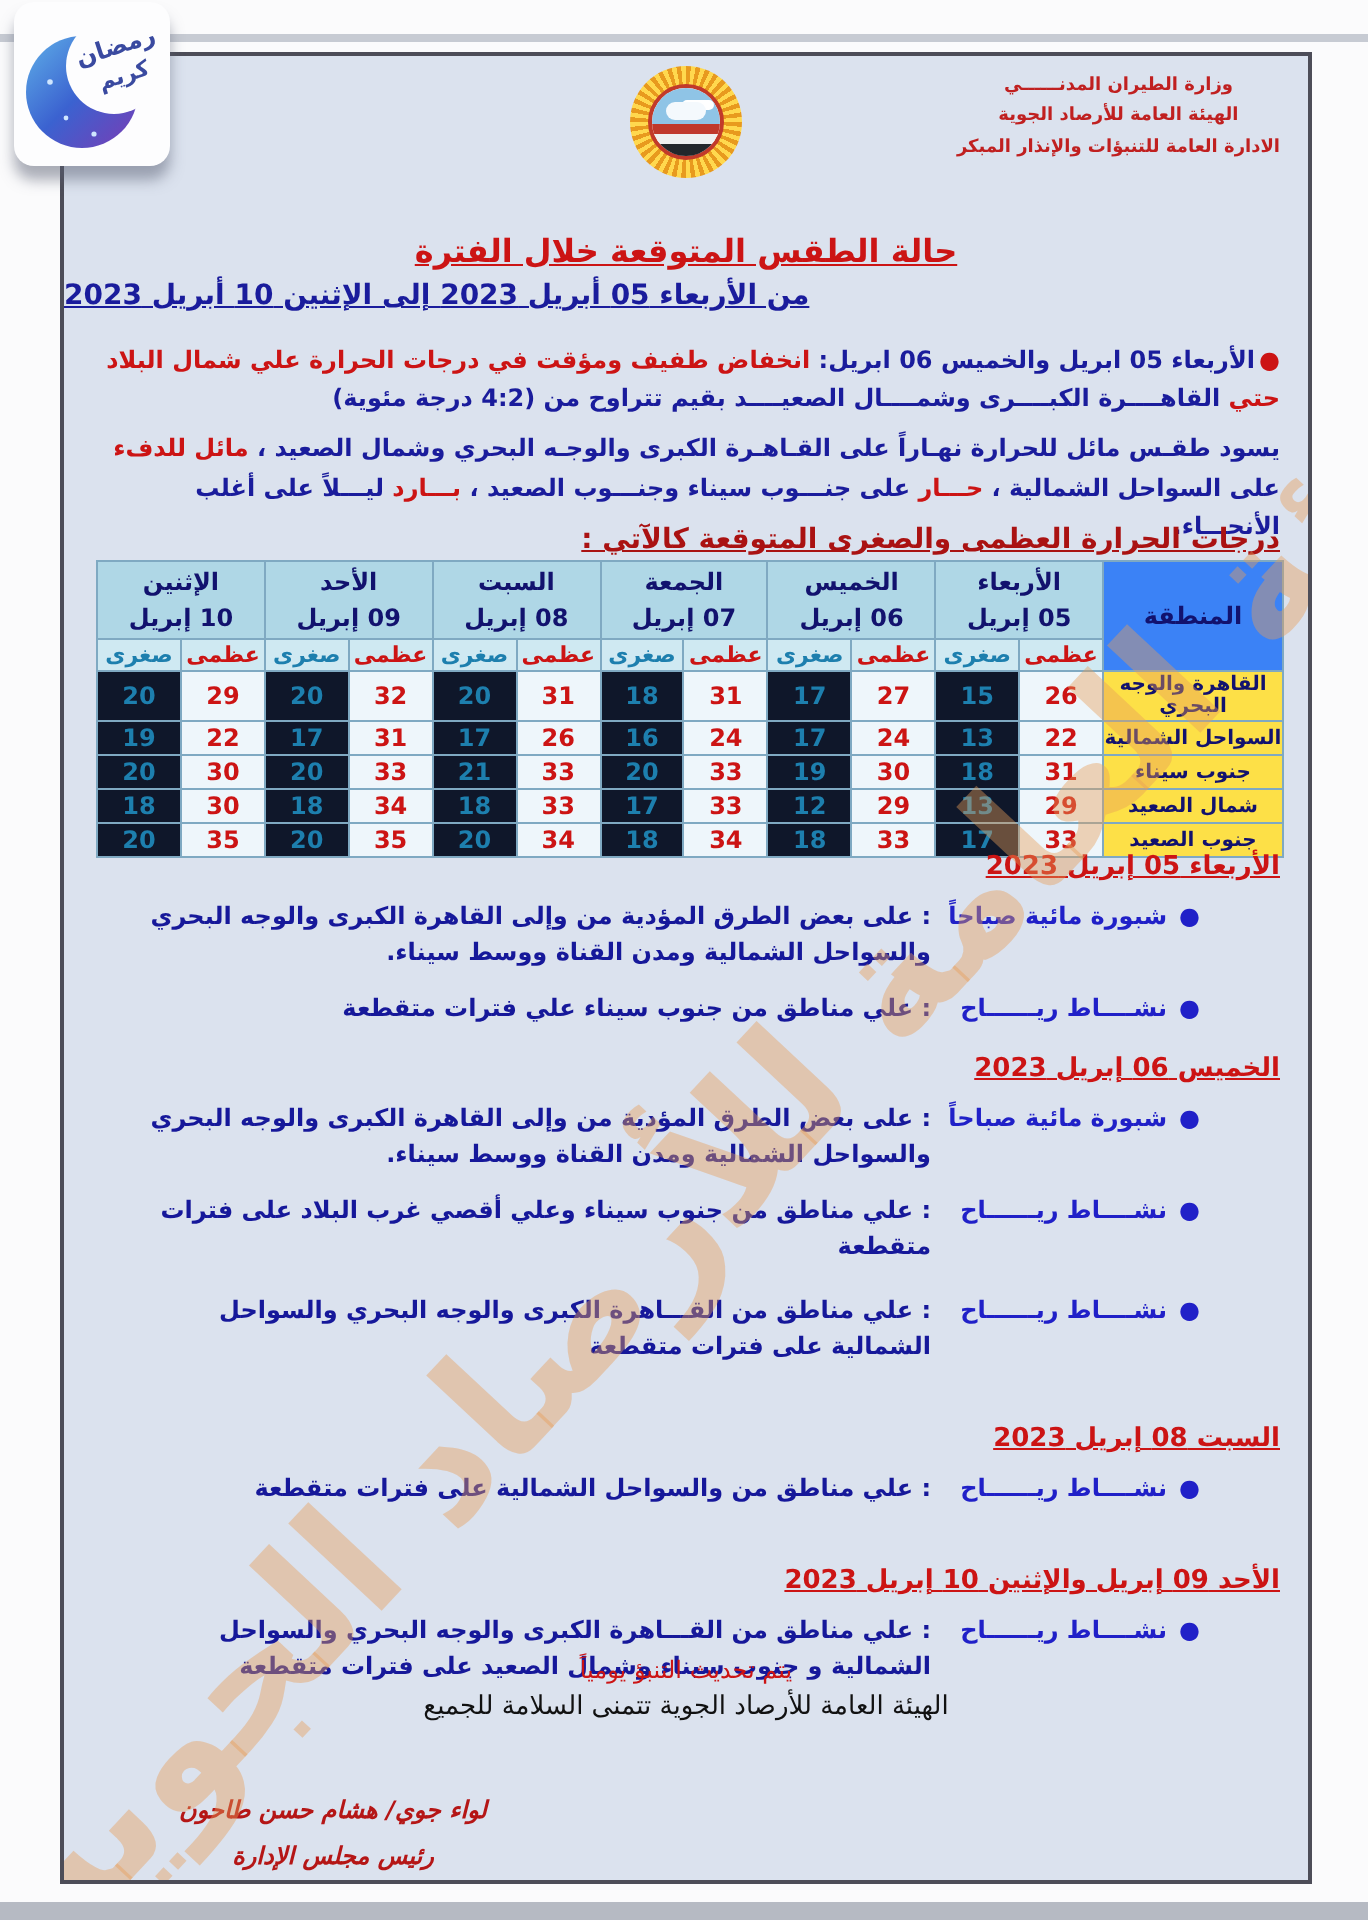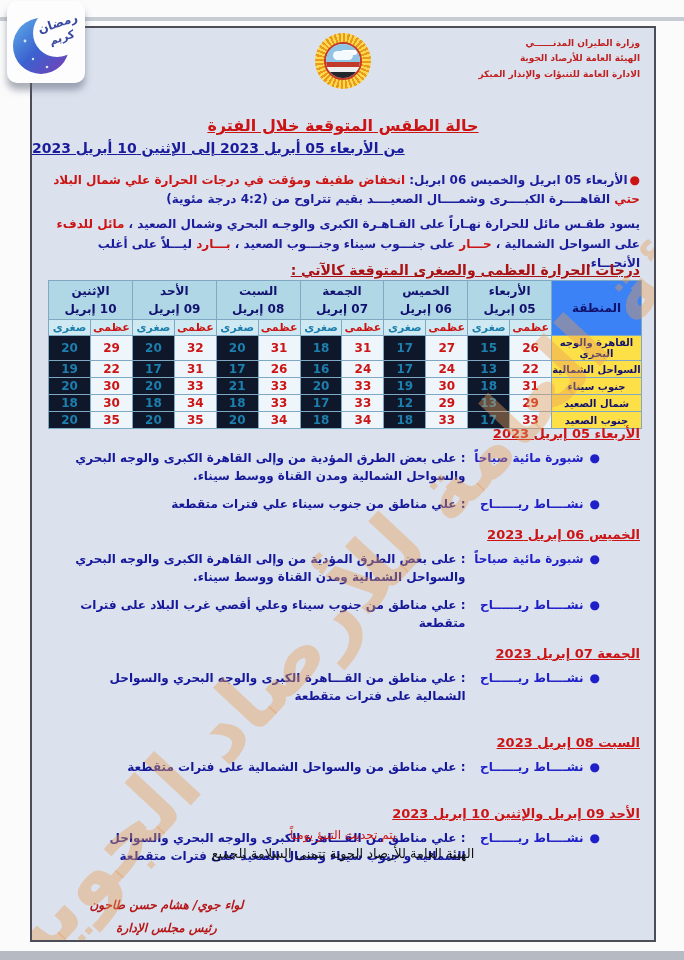--- a/index.html
+++ b/index.html
@@ -8,21 +8,21 @@
   .top-strip { position:absolute; top:17px; left:0; width:100%; height:4px; background:#c7cbd3; }
   .bottom-strip { position:absolute; bottom:0; left:0; width:100%; height:9px; background:#b6bac3; }
   .frame { position:absolute; left:30px; top:26px; width:626px; height:916px; border:2px solid #4d4d58; background:#dbe2ee; overflow:hidden; }
 
   
   .watermark { position:absolute; top:470px; left:-240px; width:1200px; text-align:center;
     transform:rotate(-47deg); font-size:84px; font-weight:bold; color:rgba(232,158,88,0.42);
     white-space:nowrap; pointer-events:none; z-index:9; direction:rtl; }
 
   
-  .ministry { position:absolute; top:8px; right:14px; text-align:right; color:#c02020; font-size:9px; font-weight:bold; line-height:1.7; direction:rtl; z-index:2;margin-left:43px;}
+  .ministry { position:absolute; top:8px; right:14px; text-align:center; color:#c02020; font-size:9px; font-weight:bold; line-height:1.7; direction:rtl; z-index:2;margin-left:43px;}
   .ema { position:absolute; top:5px; left:50%; transform:translateX(-50%); width:56px; height:56px; border-radius:50%;
     background:repeating-conic-gradient(#e89a1e 0deg 5deg, #ffd84e 5deg 10deg); display:flex; align-items:center; justify-content:center; z-index:2;}
   .ema-inner { width:38px; height:38px; border-radius:50%; border:2px solid #c23a2a; overflow:hidden; background:#fff; }
   .ema-sky { height:52%; background:#8fc4e6; position:relative; }
   .ema-cloud { position:absolute; left:7px; top:7px; width:20px; height:9px; background:#f4f9fd; border-radius:8px; box-shadow:6px -3px 0 -2px #fff; }
   .ema-red { height:16%; background:#c0392b; }
   .ema-white { height:15%; background:#eef0f0; }
   .ema-black { height:17%; background:#23272b; }
   .ramadan { position:absolute; top:1px; left:7px; width:78px; height:82px; background:#fdfdfe; border-radius:10px;
     box-shadow:0 7px 7px rgba(90,95,115,0.5); z-index:3; }
@@ -226,21 +226,20 @@
           <span class="sec-label">شبورة مائية صباحاً</span>
           <span class="sec-text">: على بعض الطرق المؤدية من وإلى القاهرة الكبرى والوجه البحري والسواحل الشمالية ومدن القناة ووسط سيناء.</span>
         </div>
         <div class="sec-item">
           <span class="dot">●</span>
           <span class="sec-label">نشــــاط ريــــــاح</span>
           <span class="sec-text">: علي مناطق من جنوب سيناء وعلي أقصي غرب البلاد على فترات متقطعة</span>
         </div>
     </div>
     <div class="sec gap-lg">
-      <div class="sec-heading">الجمعة 07 إبريل 2023</div>
 
         <div class="sec-item">
           <span class="dot">●</span>
           <span class="sec-label">نشــــاط ريــــــاح</span>
           <span class="sec-text">: علي مناطق من القـــاهرة الكبرى والوجه البحري والسواحل الشمالية على فترات متقطعة</span>
         </div>
     </div>
     <div class="sec gap-lg">
       <div class="sec-heading">السبت 08 إبريل 2023</div>
 

